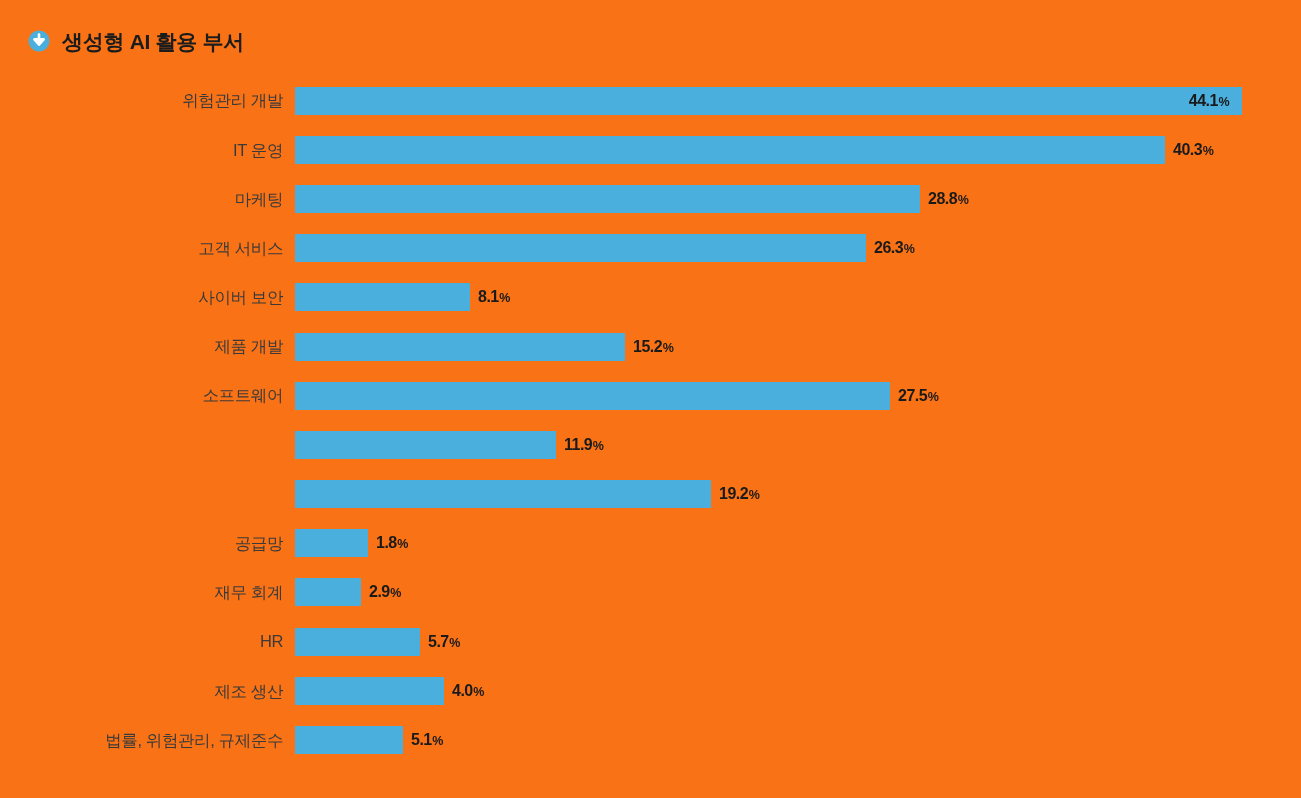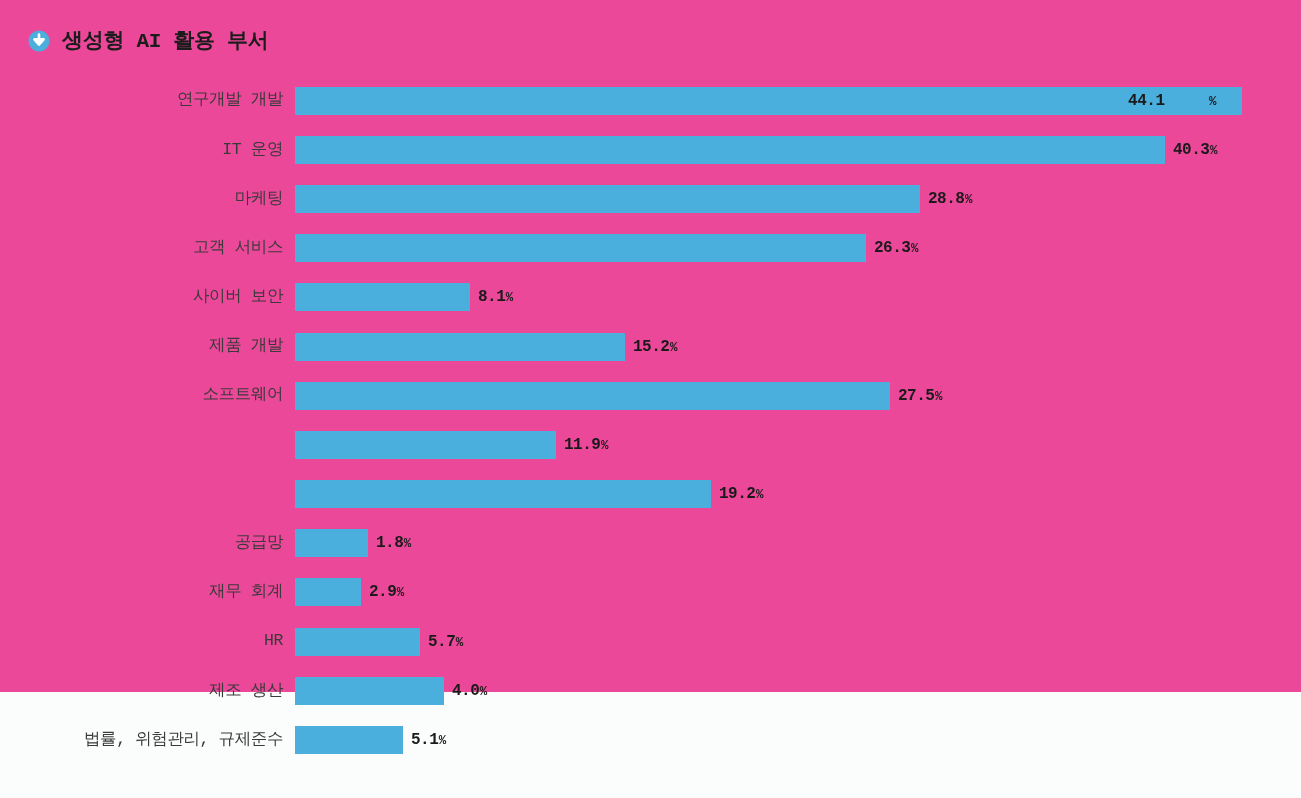--- a/index.html
+++ b/index.html
@@ -10,24 +10,23 @@
     width: 1301px;
     height: 798px;
     background: #fbfcfc;
     font-family: "Liberation Sans", "DejaVu Sans", sans-serif;
     overflow: hidden;
   }
 
   .chart-card {
     position: relative;
     width: 1301px;
-    height: 692px;
-    background: #ec4899;
+    height: 798px;
+    background: #f97316;
     box-sizing: border-box;
-    font-family: Liberation Mono, monospace;
   }
 
   
   .chart-header {
     position: absolute;
     left: 28px;
     top: 24px;
     display: flex;
     align-items: center;
     gap: 12px;
@@ -110,40 +109,39 @@
     margin-left: 0.5px;
   }
 
   
   .value.outside {
     margin-left: 8px;
   }
   
   .value.inside {
     position: absolute;
-    right: 26px;
-    gap: 44px;
+    right: 13px;
   }
 </style>
 </head>
 <body>
 
 <div class="chart-card">
 
   <div class="chart-header">
     <svg class="title-icon" viewBox="0 0 22 22">
       <circle cx="11" cy="11" r="10.5" fill="#4bafdd"></circle>
       <path d="M11 4.6 L11 11.4 M11 14.6 L6.4 9.4 L15.6 9.4 Z" fill="#ffffff" stroke="#ffffff" stroke-width="2.6" stroke-linejoin="round" stroke-linecap="round"></path>
     </svg>
     <div class="chart-title">생성형 AI 활용 부서</div>
   </div>
 
   <div class="plot">
       <div class="row">
-        <div class="cat-label">연구개발 개발</div>
+        <div class="cat-label">위험관리 개발</div>
         <div class="bar-zone">
           <div class="bar" style="width: 947px; background: rgb(75, 175, 221);">
             <span class="value inside">
               <span class="num">44.1</span>
               <span class="pct">%</span>
             </span>
           </div>
         </div>
       </div>
       <div class="row">

